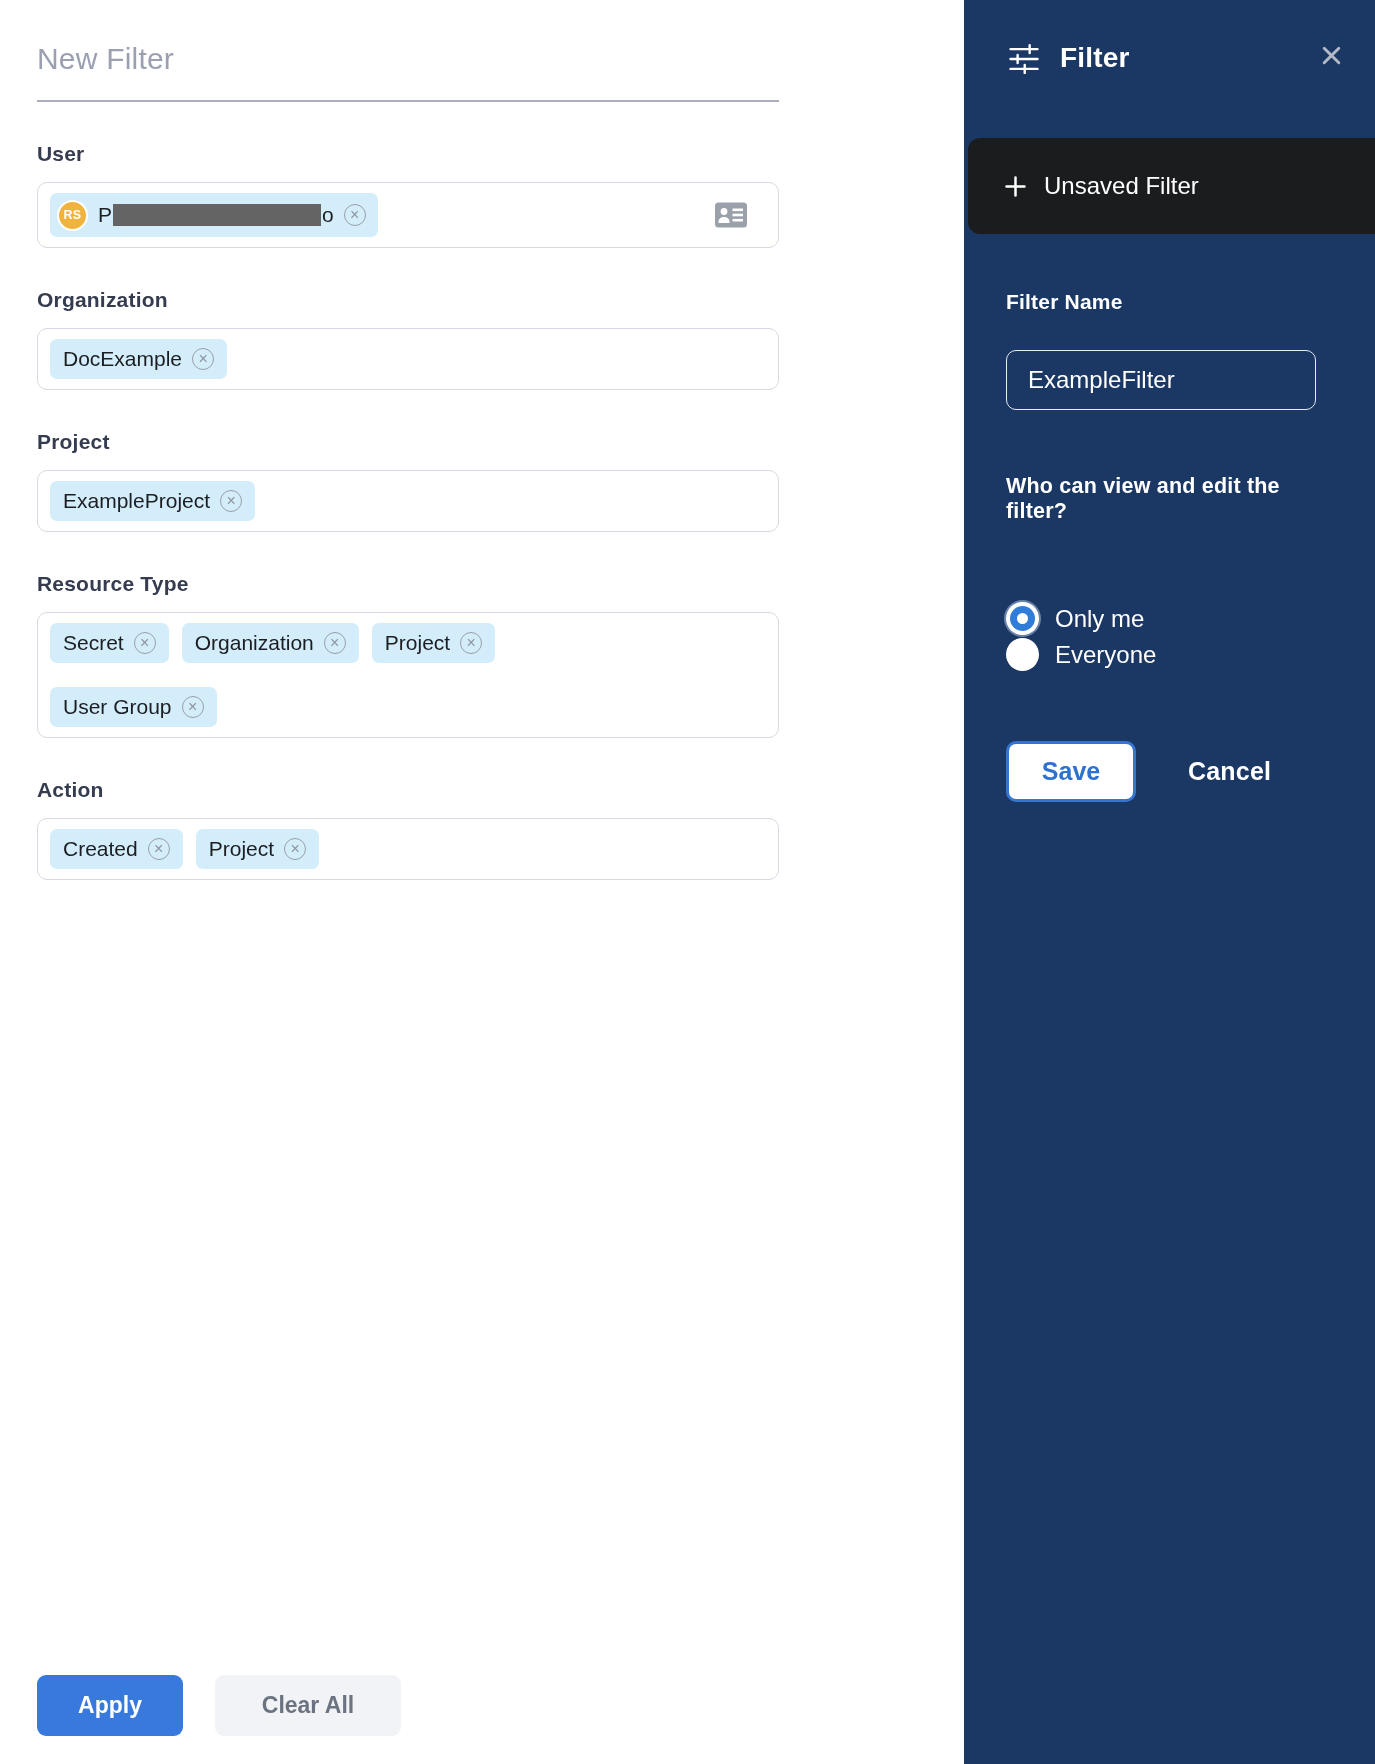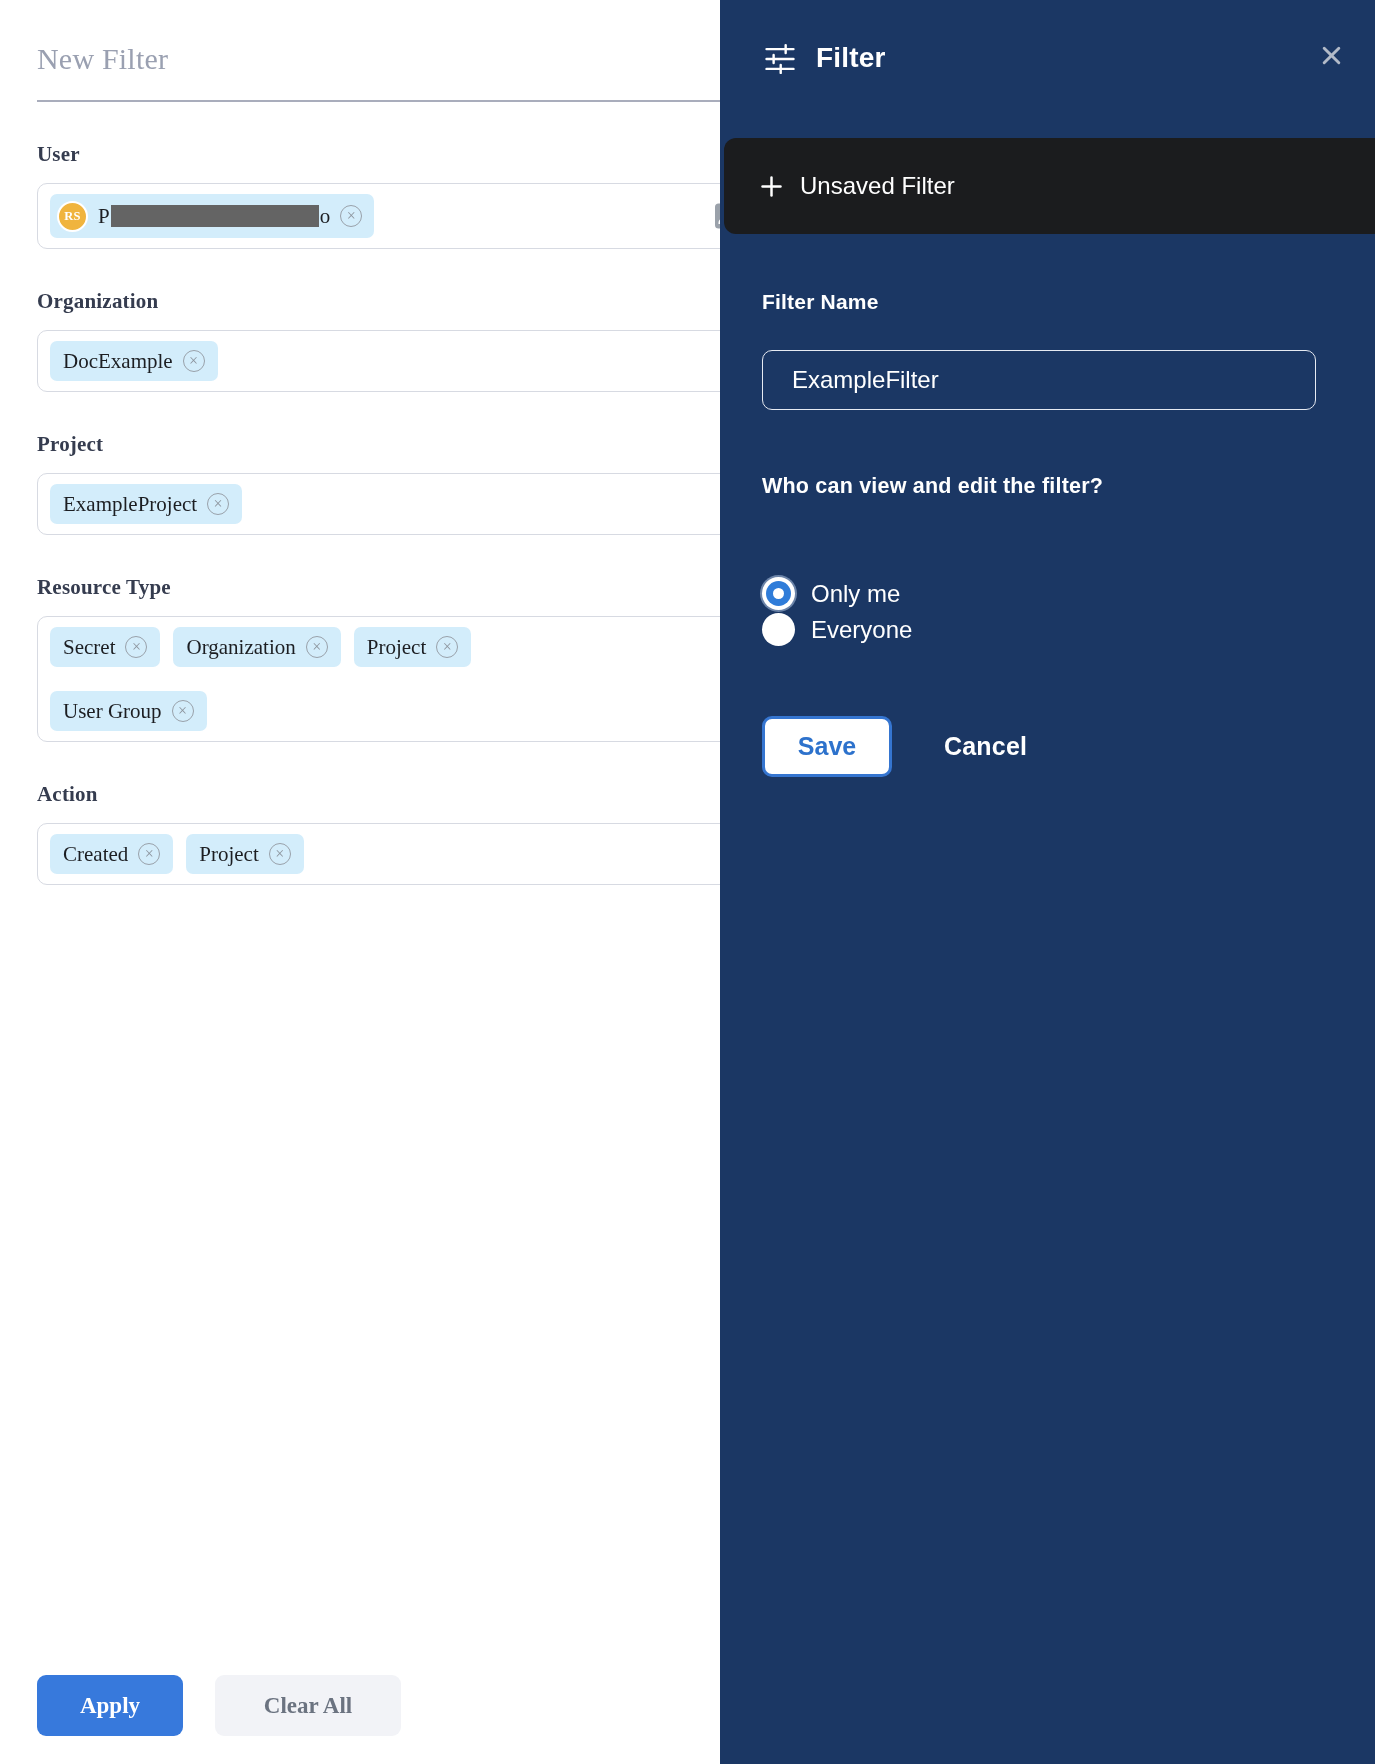--- a/index.html
+++ b/index.html
@@ -1,21 +1,21 @@
 <!DOCTYPE html>
 <html><head>
 <meta charset="utf-8">
 <style>
   * { margin:0; padding:0; box-sizing:border-box; }
   html,body { width:1375px; height:1764px; }
   body { font-family:"Liberation Sans", sans-serif; background:#fff; overflow:hidden; }
   .app { width:1375px; height:1764px; display:flex; }
 
   
-  .left-panel { width:720px; flex:none; background:#fff; position:relative; padding:42px 0 0 37px;font-family:Liberation Serif, serif; }
+  .left-panel { width:964px; flex:none; background:#fff; position:relative; padding:42px 0 0 37px; }
   .nf-title { font-size:30px; color:#9aa0b1; font-weight:400; letter-spacing:.2px; }
   .nf-divider { width:742px; border-bottom:2.5px solid #a9adbc; margin-top:24px; }
 
   .field-label { margin-top:40px; font-size:21px; font-weight:700; color:#353c4f; letter-spacing:.2px; }
   .field-box { margin-top:16px; width:742px; min-height:62px; border:1.5px solid #d7dae2; border-radius:10px;
                padding:10px 12px; display:flex; flex-wrap:wrap; align-items:center; gap:12px 13px; position:relative; }
 
   .chip { display:inline-flex; align-items:center; gap:10px; background:#d3edfb; border-radius:7px;
           padding:0 13px; height:40px; font-size:21px; color:#1c1e22; white-space:nowrap; }
   .chip-x { width:22px; height:22px; flex:none; border:1.5px solid #99a1aa; border-radius:50%;
@@ -46,21 +46,21 @@
   .close-btn { margin-left:auto; line-height:0; cursor:pointer; }
 
   .unsaved-bar { margin-top:62px; margin-left:4px; height:96px; background:#1b1c1e;
                  border-radius:12px 0 0 12px; display:flex; align-items:center; padding-left:34px;
                  gap:15px; font-size:24px; color:#fff; cursor:pointer; }
 
   .drawer-content { padding:0 59px 0 42px; }
   .fn-label { margin-top:56px; font-size:21px; font-weight:700; letter-spacing:.2px; }
   .fn-input { margin-top:36px; display:block; width:100%; height:60px; background:transparent;
               border:1.5px solid #e6eaf2; border-radius:10px; color:#fff; font-family:inherit;
-              font-size:24px; padding:0 29px; outline:none; }
+              font-size:24px; padding:0 21px; outline:none; }
   .question { margin-top:64px; font-size:21.5px; font-weight:700; letter-spacing:.2px; }
 
   .radio-row { display:flex; align-items:center; gap:16px; font-size:24px; cursor:pointer; }
   .radio-row.first { margin-top:78px; }
   .radio-row.second { margin-top:3px; }
   .radio { width:33px; height:33px; flex:none; border-radius:50%; background:#fff;
            display:inline-flex; align-items:center; justify-content:center;
            box-shadow:0 0 0 2px rgba(173,195,224,.55); }
   .radio-row.second .radio { box-shadow:none; }
   .radio-blue { width:25px; height:25px; border-radius:50%; background:#2f7cd9;

